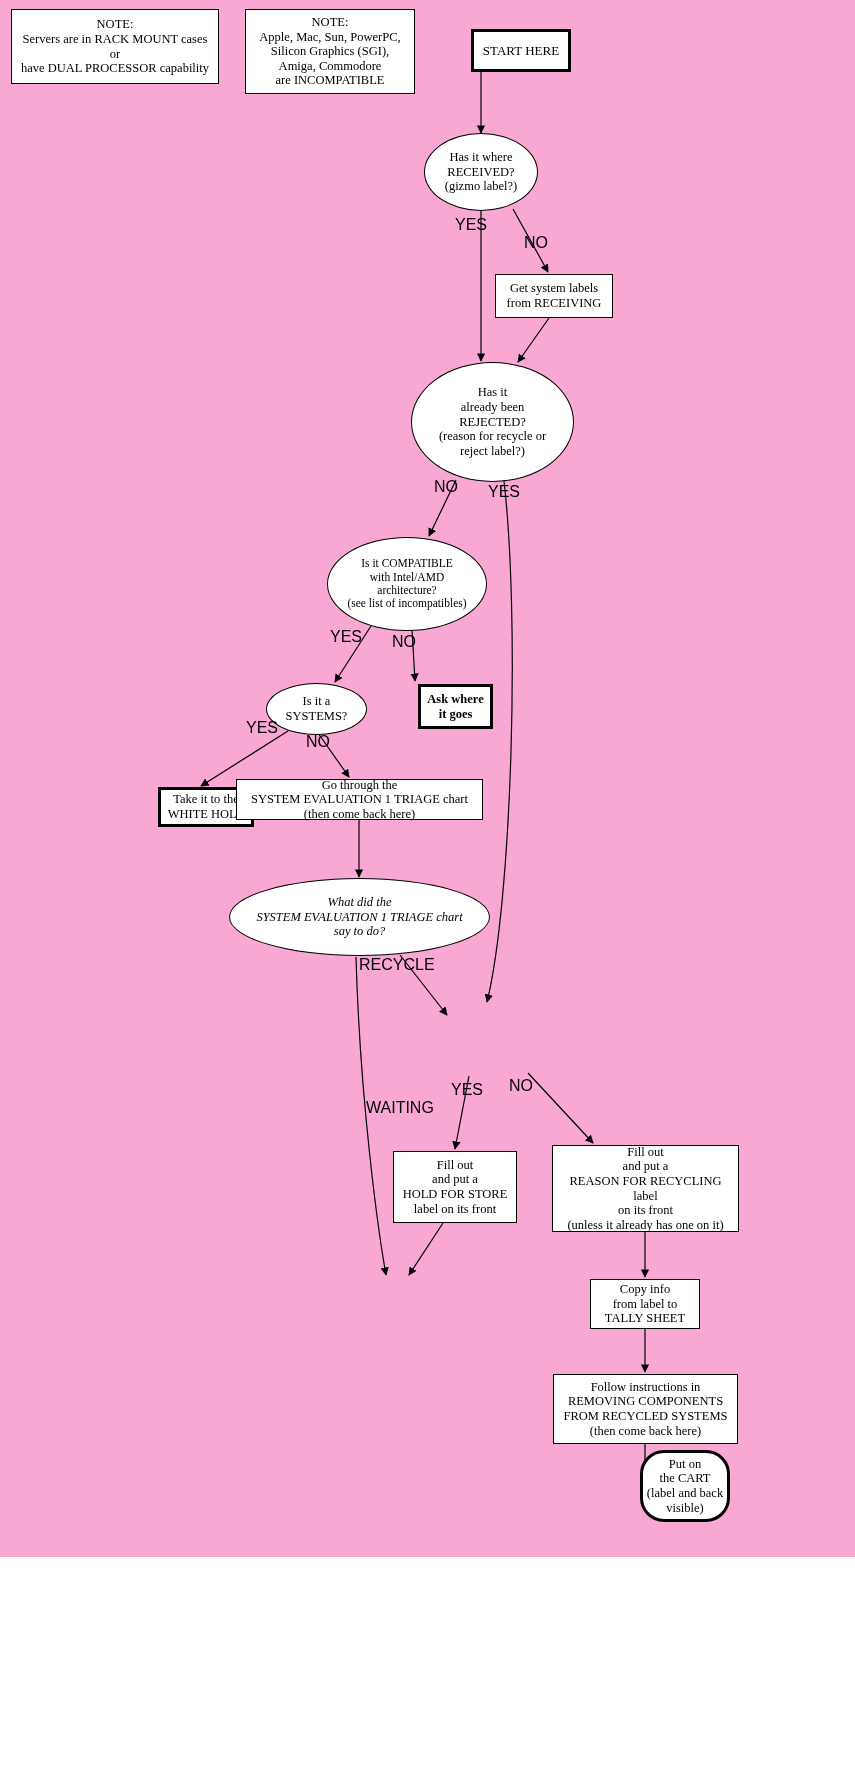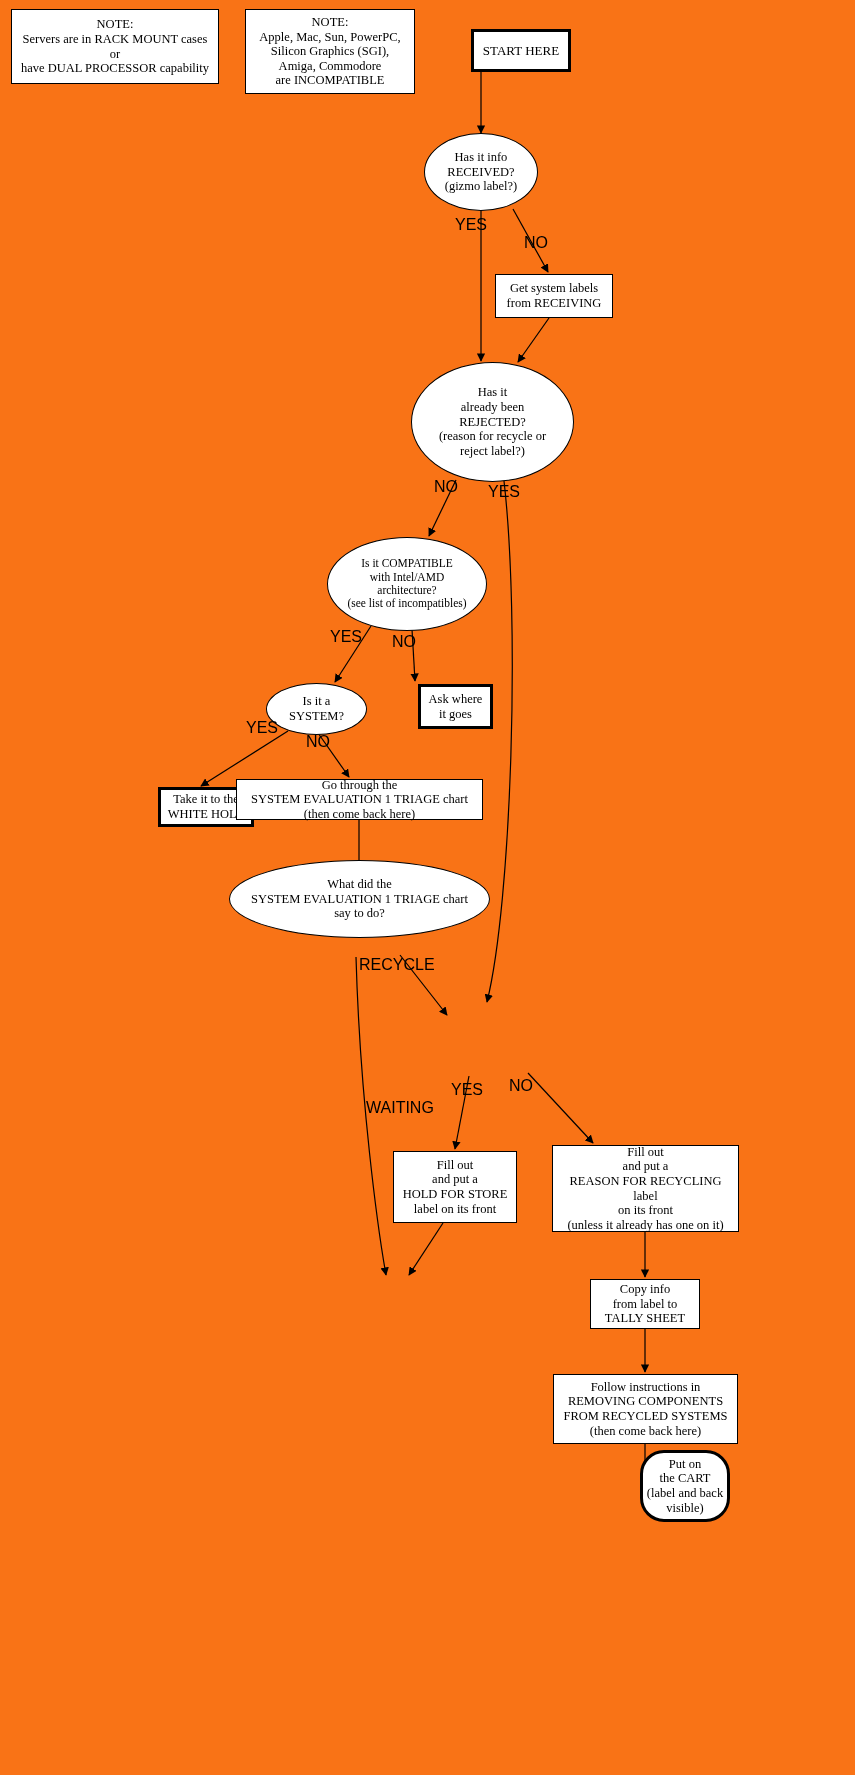--- a/index.html
+++ b/index.html
@@ -3,22 +3,22 @@
 <meta charset="utf-8">
 <style>
   html, body {
     margin: 0;
     padding: 0;
     background: #ffffff;
   }
   #chart-root {
     position: relative;
     width: 855px;
-    height: 1775px;
-    background: #f97316;
+    height: 1557px;
+    background: #f9a8d4;
     font-family: "Liberation Serif", "DejaVu Serif", serif;
     color: #000000;
     overflow: hidden;
   }
   svg.edges {
     position: absolute;
     left: 0;
     top: 0;
     width: 855px;
     height: 1775px;
@@ -132,21 +132,21 @@
 Silicon Graphics (SGI),
 Amiga, Commodore
 are INCOMPATIBLE</span>
   </div>
 
   <div class="node box-thick fs13" style="left:431px; top:29px; width:100px; height:43px;">
     <span class="txt">START HERE</span>
   </div>
 
   <div class="node ellipse fs12" style="left:424px; top:133px; width:114px; height:78px;">
-    <span class="txt">Has it info
+    <span class="txt">Has it where
 RECEIVED?
 (gizmo label?)</span>
   </div>
 
   <div class="node box fs12" style="left:495px; top:274px; width:118px; height:44px;">
     <span class="txt">Get system labels
 from RECEIVING</span>
   </div>
 
   <div class="node ellipse fs12" style="left:411px; top:362px; width:163px; height:120px;">
@@ -157,42 +157,42 @@
 reject label?)</span>
   </div>
 
   <div class="node ellipse fs11" style="left:327px; top:537px; width:160px; height:94px;">
     <span class="txt">Is it COMPATIBLE
 with Intel/AMD
 architecture?
 (see list of incompatibles)</span>
   </div>
 
-  <div class="node box-thick fs12" style="left:378px; top:684px; width:75px; height:45px;">
+  <div class="node box-thick fs12" style="left:378px; top:684px; width:75px; height:45px;font-weight:bold;">
     <span class="txt">Ask where
 it goes</span>
   </div>
 
   <div class="node ellipse fs12" style="left:266px; top:683px; width:101px; height:52px;">
     <span class="txt">Is it a
-SYSTEM?</span>
+SYSTEMS?</span>
   </div>
 
   <div class="node box-thick fs12" style="left:118px; top:787px; width:96px; height:40px;">
     <span class="txt">Take it to the
 WHITE HOLE</span>
   </div>
 
   <div class="node box fs12" style="left:236px; top:779px; width:247px; height:41px;">
     <span class="txt">Go through the
 SYSTEM EVALUATION 1 TRIAGE chart
 (then come back here)</span>
   </div>
 
-  <div class="node ellipse fs12" style="left:229px; top:860px; width:261px; height:78px;">
+  <div class="node ellipse fs12" style="left:229px; top:878px; width:261px; height:78px;font-style:italic;">
     <span class="txt">What did the
 SYSTEM EVALUATION 1 TRIAGE chart
 say to do?</span>
   </div>
 
 
   <div class="node box fs12" style="left:393px; top:1151px; width:124px; height:72px;">
     <span class="txt">Fill out
 and put a
 HOLD FOR STORE

